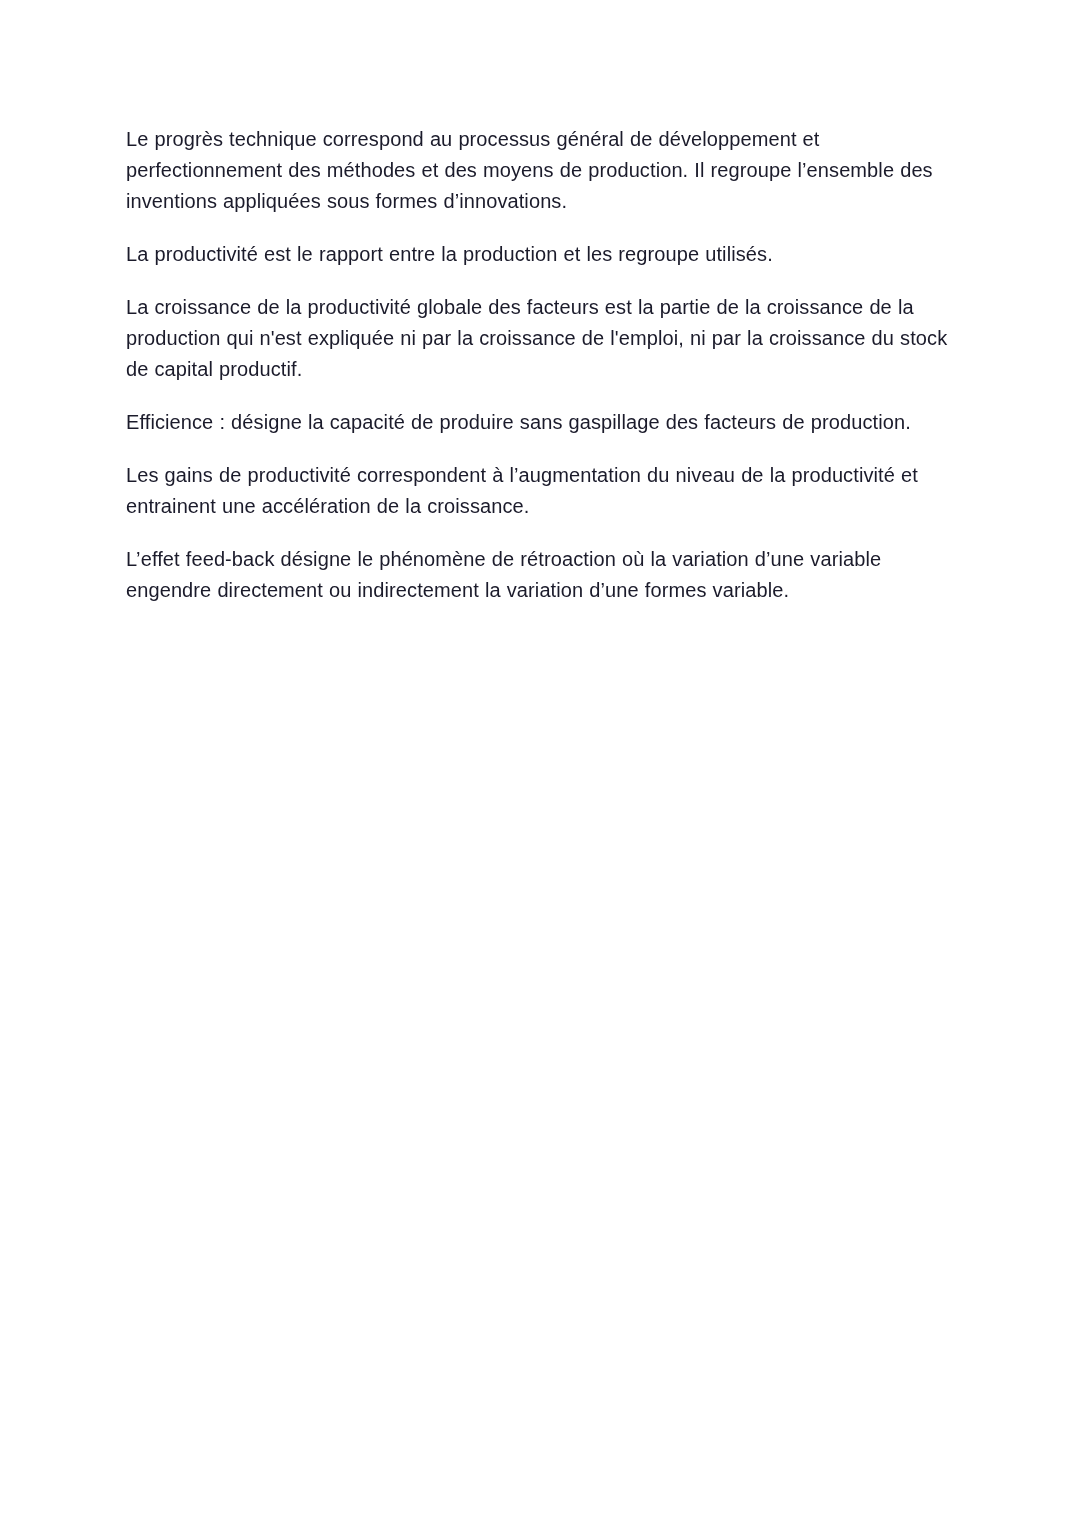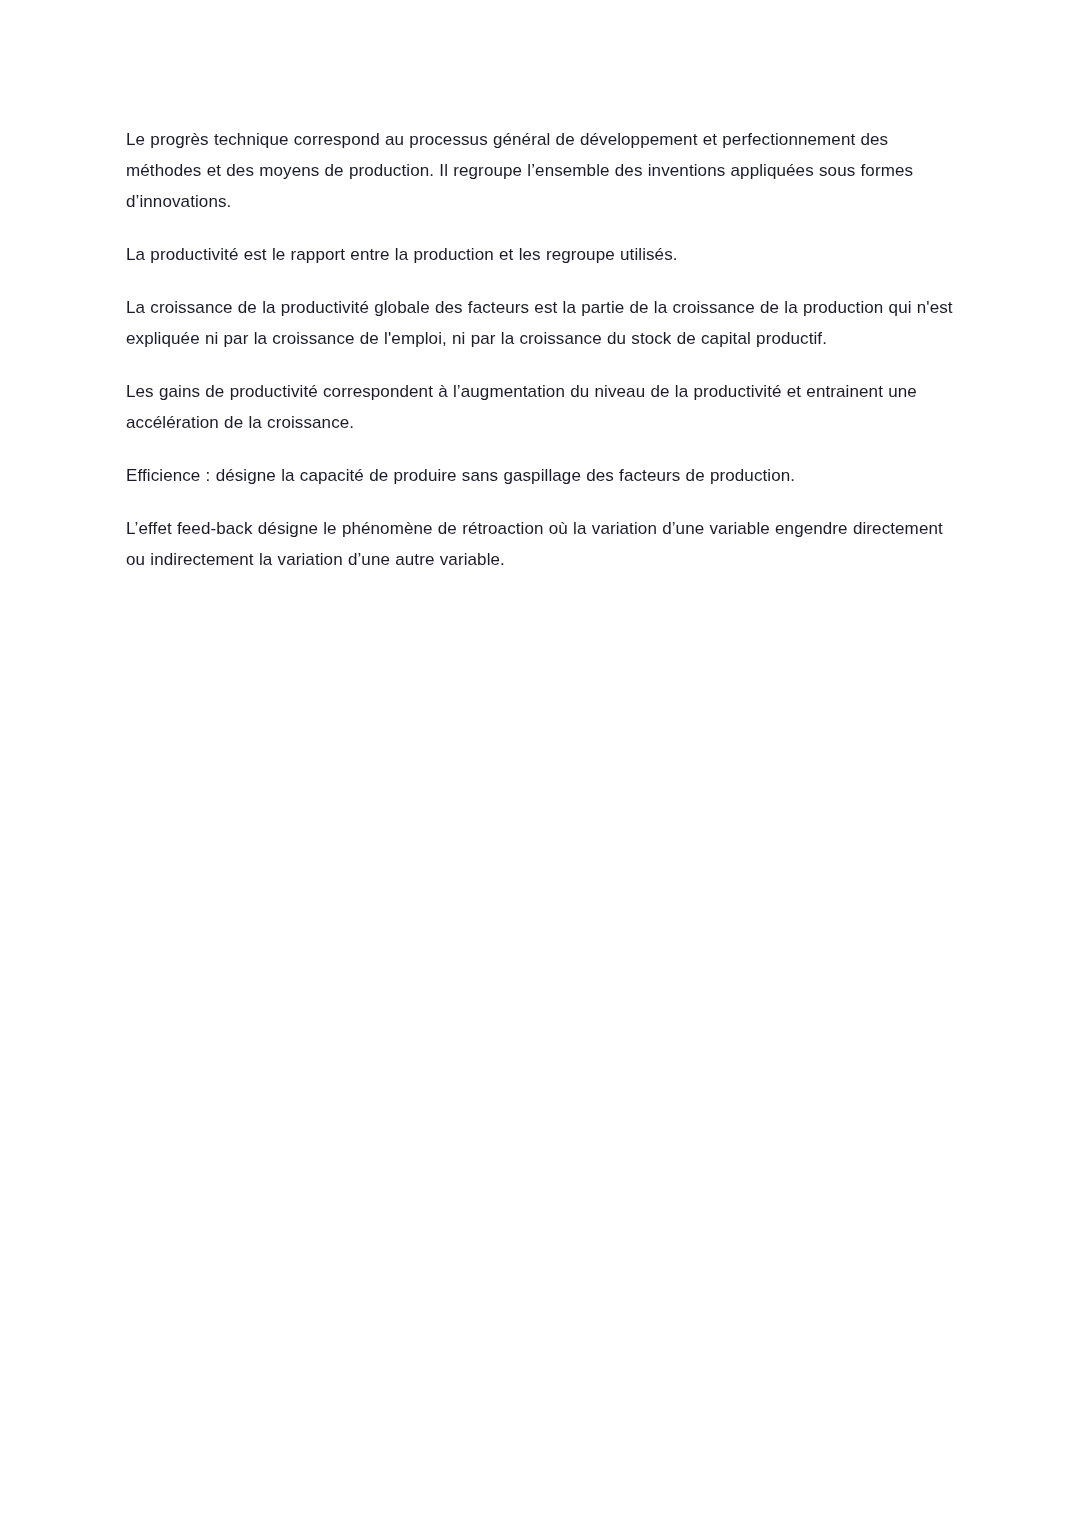--- a/index.html
+++ b/index.html
@@ -16,37 +16,37 @@
     overflow: hidden;
   }
   .doc-body {
     position: absolute;
     left: 126px;
     top: 124px;
     width: 830px;
   }
   .para {
     font-family: "Liberation Sans", sans-serif;
-    font-size: 17px;
+    font-size: 20px;
     line-height: 31px;
     color: #1b1b2b;
     margin: 0 0 22px 0;
     text-align: left;
     letter-spacing: 0.1px;
     word-spacing: 0.4px;
   }
   .para:last-child {
     margin-bottom: 0;
   }
 </style>
 </head>
 <body>
 
 <div class="page">
   <div class="doc-body">
     <p class="para">Le progrès technique correspond au processus général de développement et perfectionnement des méthodes et des moyens de production. Il regroupe l’ensemble des inventions appliquées sous formes d’innovations.</p>
     <p class="para">La productivité est le rapport entre la production et les regroupe utilisés.</p>
     <p class="para">La croissance de la productivité globale des facteurs est la partie de la croissance de la production qui n'est expliquée ni par la croissance de l'emploi, ni par la croissance du stock de capital productif.</p>
+    <p class="para">Efficience : désigne la capacité de produire sans gaspillage des facteurs de production.</p>
     <p class="para">Les gains de productivité correspondent à l’augmentation du niveau de la productivité et entrainent une accélération de la croissance.</p>
-    <p class="para">Efficience : désigne la capacité de produire sans gaspillage des facteurs de production.</p>
-    <p class="para">L’effet feed-back désigne le phénomène de rétroaction où la variation d’une variable engendre directement ou indirectement la variation d’une autre variable.</p>
+    <p class="para">L’effet feed-back désigne le phénomène de rétroaction où la variation d’une variable engendre directement ou indirectement la variation d’une formes variable.</p>
   </div>
 </div>
 
 </body></html>

